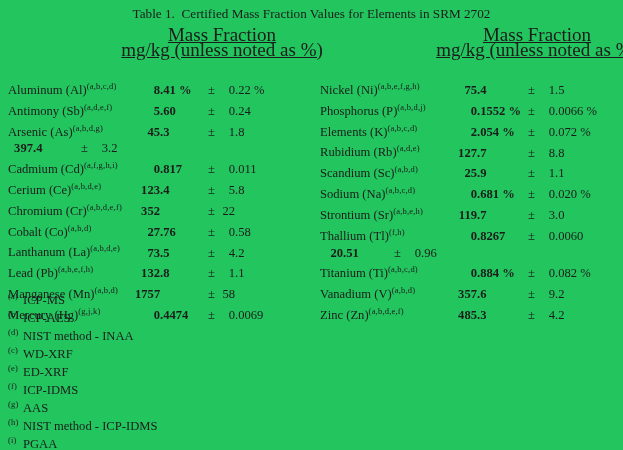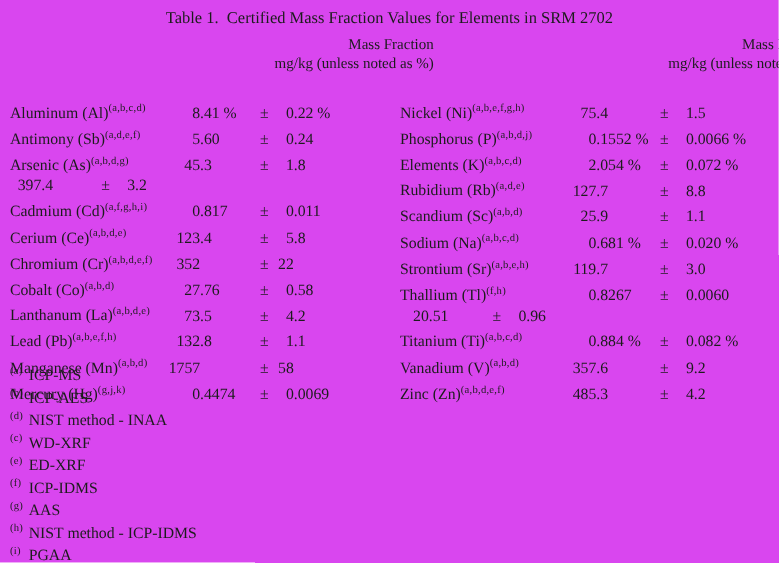--- a/index.html
+++ b/index.html
@@ -1,55 +1,56 @@
 <!DOCTYPE html>
 <html><head>
 <meta charset="utf-8">
 <style>
   html, body { margin: 0; padding: 0; background: #ffffff; }
   .page {
     position: relative;
     width: 623px;
     height: 450px;
-    background: #d946ef;
+    background: #22c55e;
     font-family: "Liberation Serif", "DejaVu Serif", serif;
     color: #1c1c1c;
     overflow: hidden;
   }
   .title {
     position: absolute;
     top: 6px;
     left: 0;
     width: 623px;
     text-align: center;
     font-size: 13.2px;
     white-space: pre;
   }
   .colheader {
     position: absolute;
     top: 28px;
     width: 250px;
-    text-align: right;
-    font-size: 12px;
+    text-align: center;
+    font-size: 19px;
     line-height: 14.5px;
+    text-decoration: underline;
   }
   .colheader.left  { left: 97px; }
   .colheader.right { left: 412px; }
   .rows {
     position: absolute;
     top: 78px;
     font-size: 12.6px;
     line-height: 16.62px;
   }
   .rows.left  { left: 8px; }
   .rows.right { left: 320px; }
   .row { display: flex; align-items: flex-end; }
   .ename { flex: 0 0 auto; width: 127px; }
   .rows.right .ename { width: 134px; }
-  .val { flex: 0 0 auto; min-width: 73px; white-space: pre; }
+  .val { flex: 0 0 auto; min-width: 73px; white-space: pre; font-weight: bold; }
   .rows.right .val { min-width: 74px; }
   .val .ip { display: inline-block; width: 25px; text-align: right; }
   .rows.right .val .ip { width: 23px; }
   .pm { flex: 0 0 auto; width: 14px; }
   .unc { flex: 0 0 auto; white-space: pre; }
   .unc .uip { display: inline-block; width: 13px; text-align: right; }
   sup { font-size: 8.5px; letter-spacing: 0.2px; }
   .footnotes {
     position: absolute;
     left: 8px;

